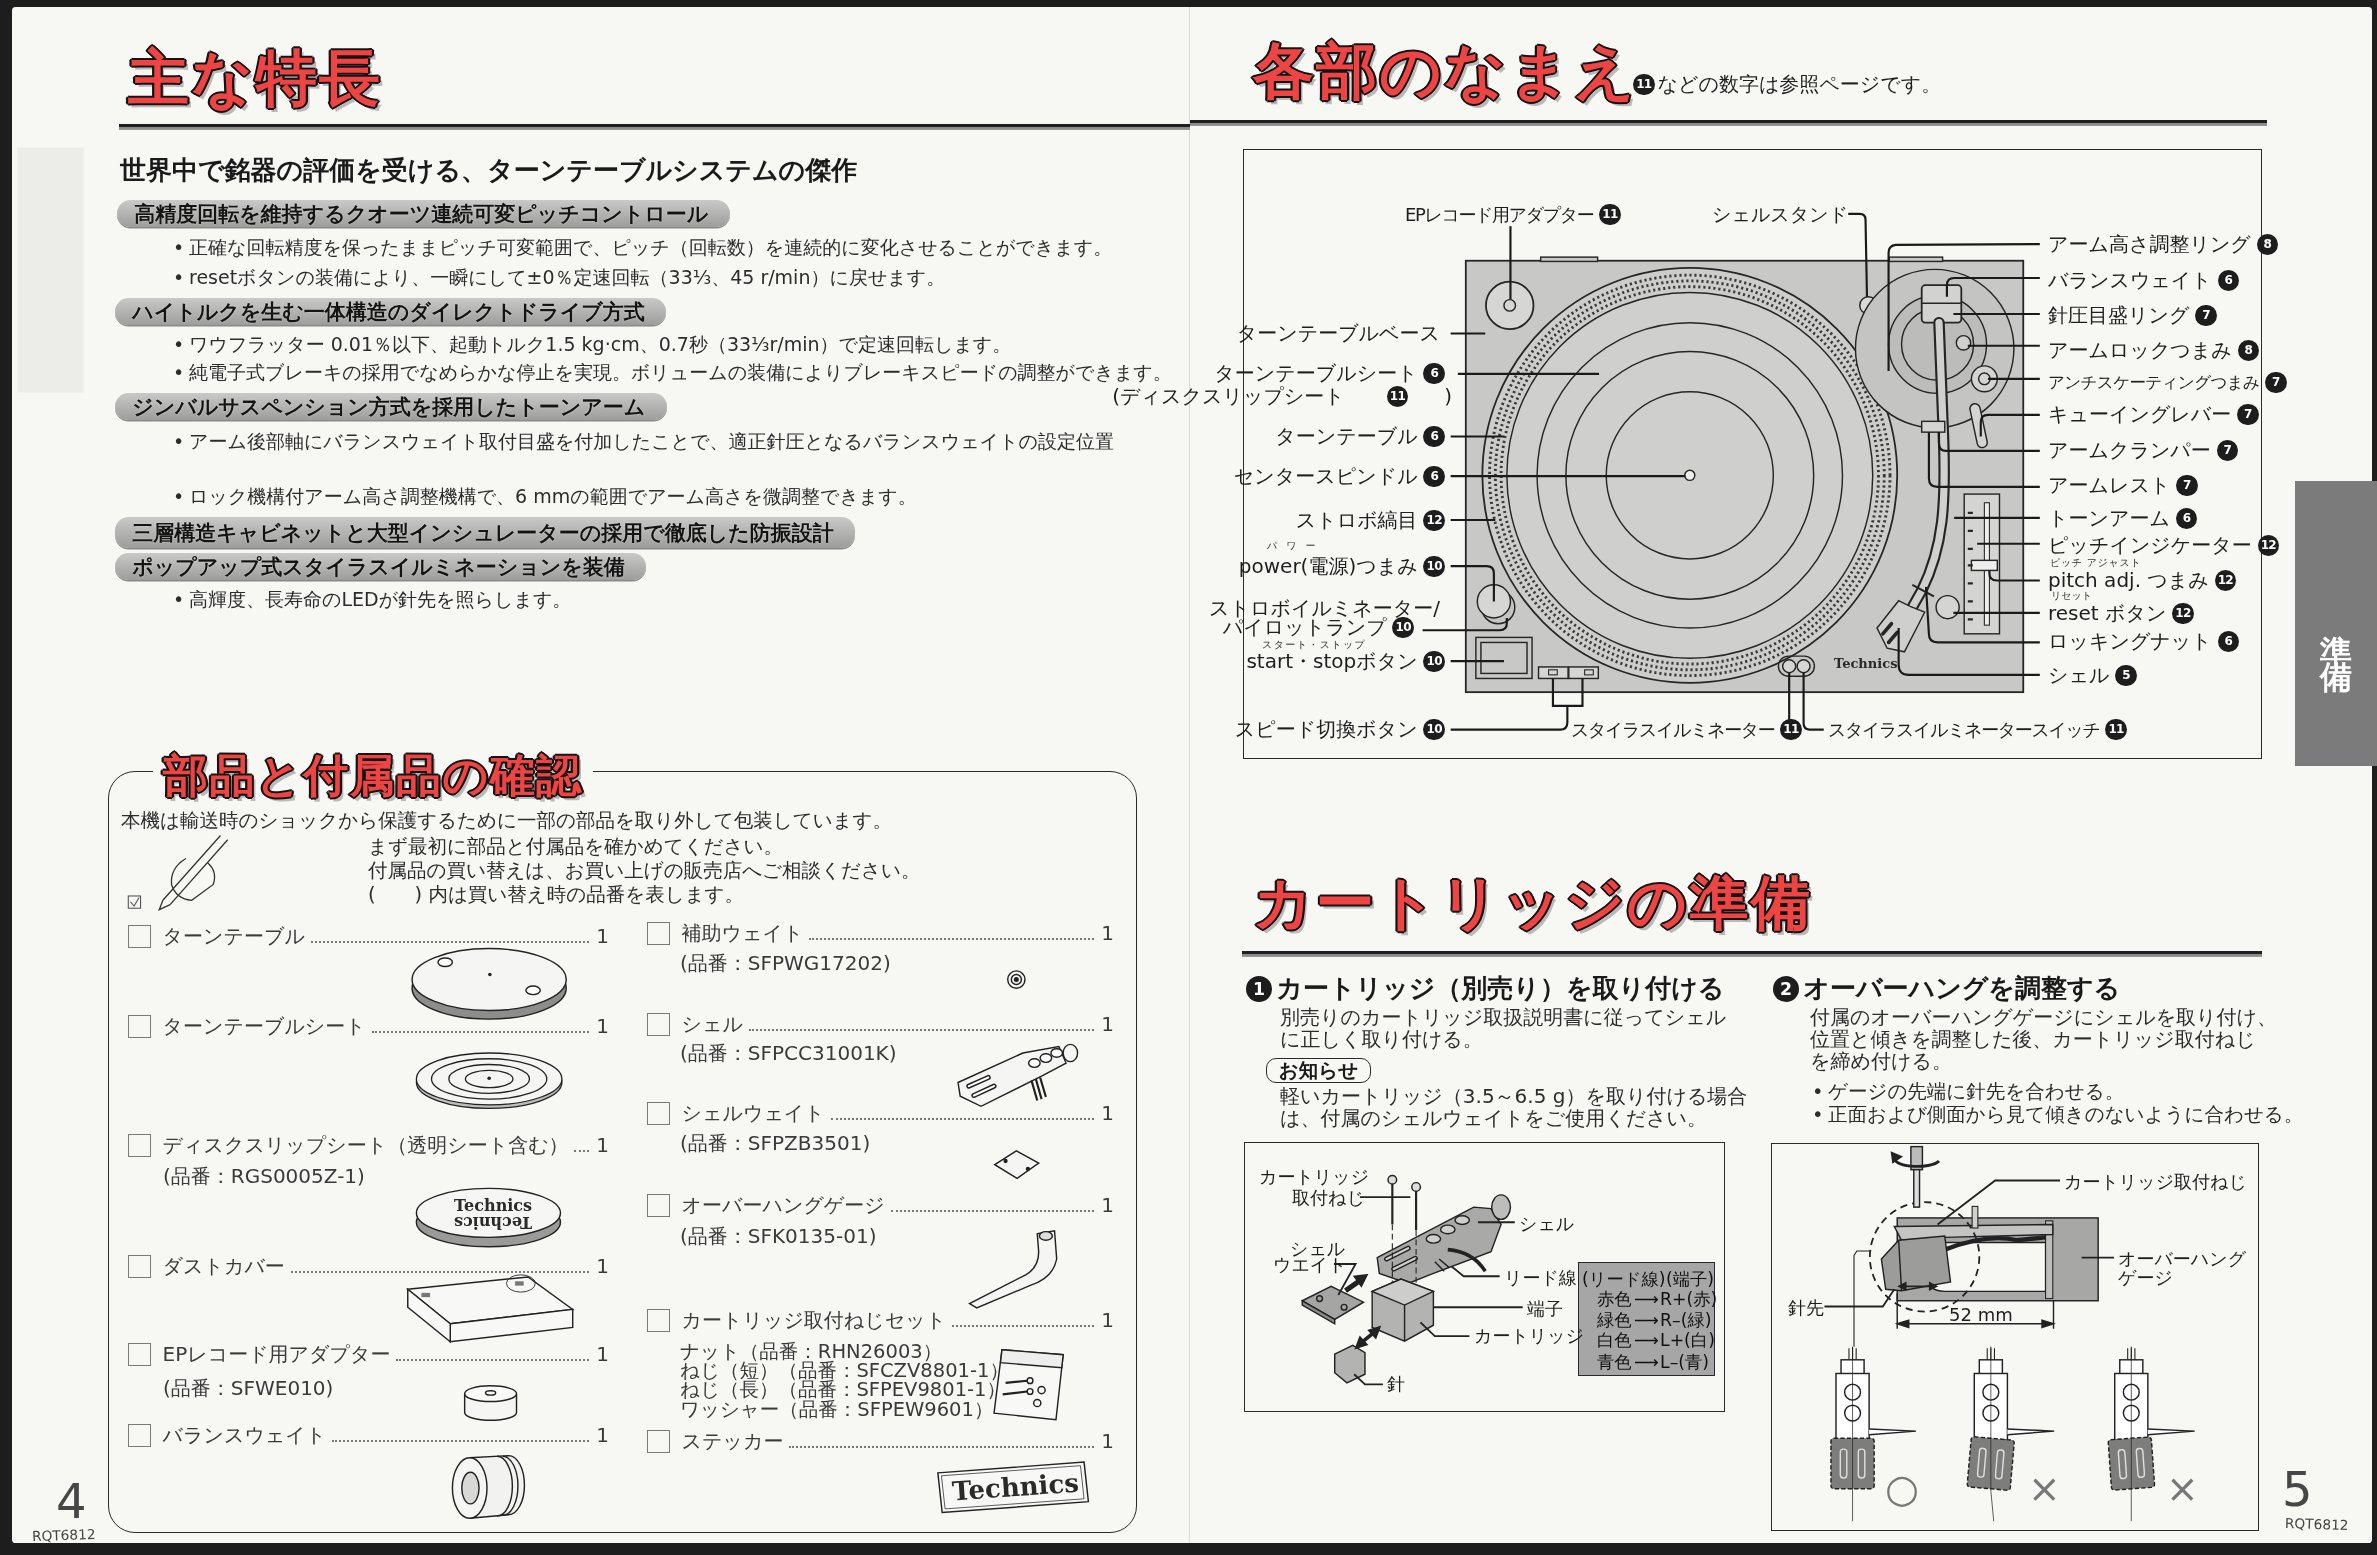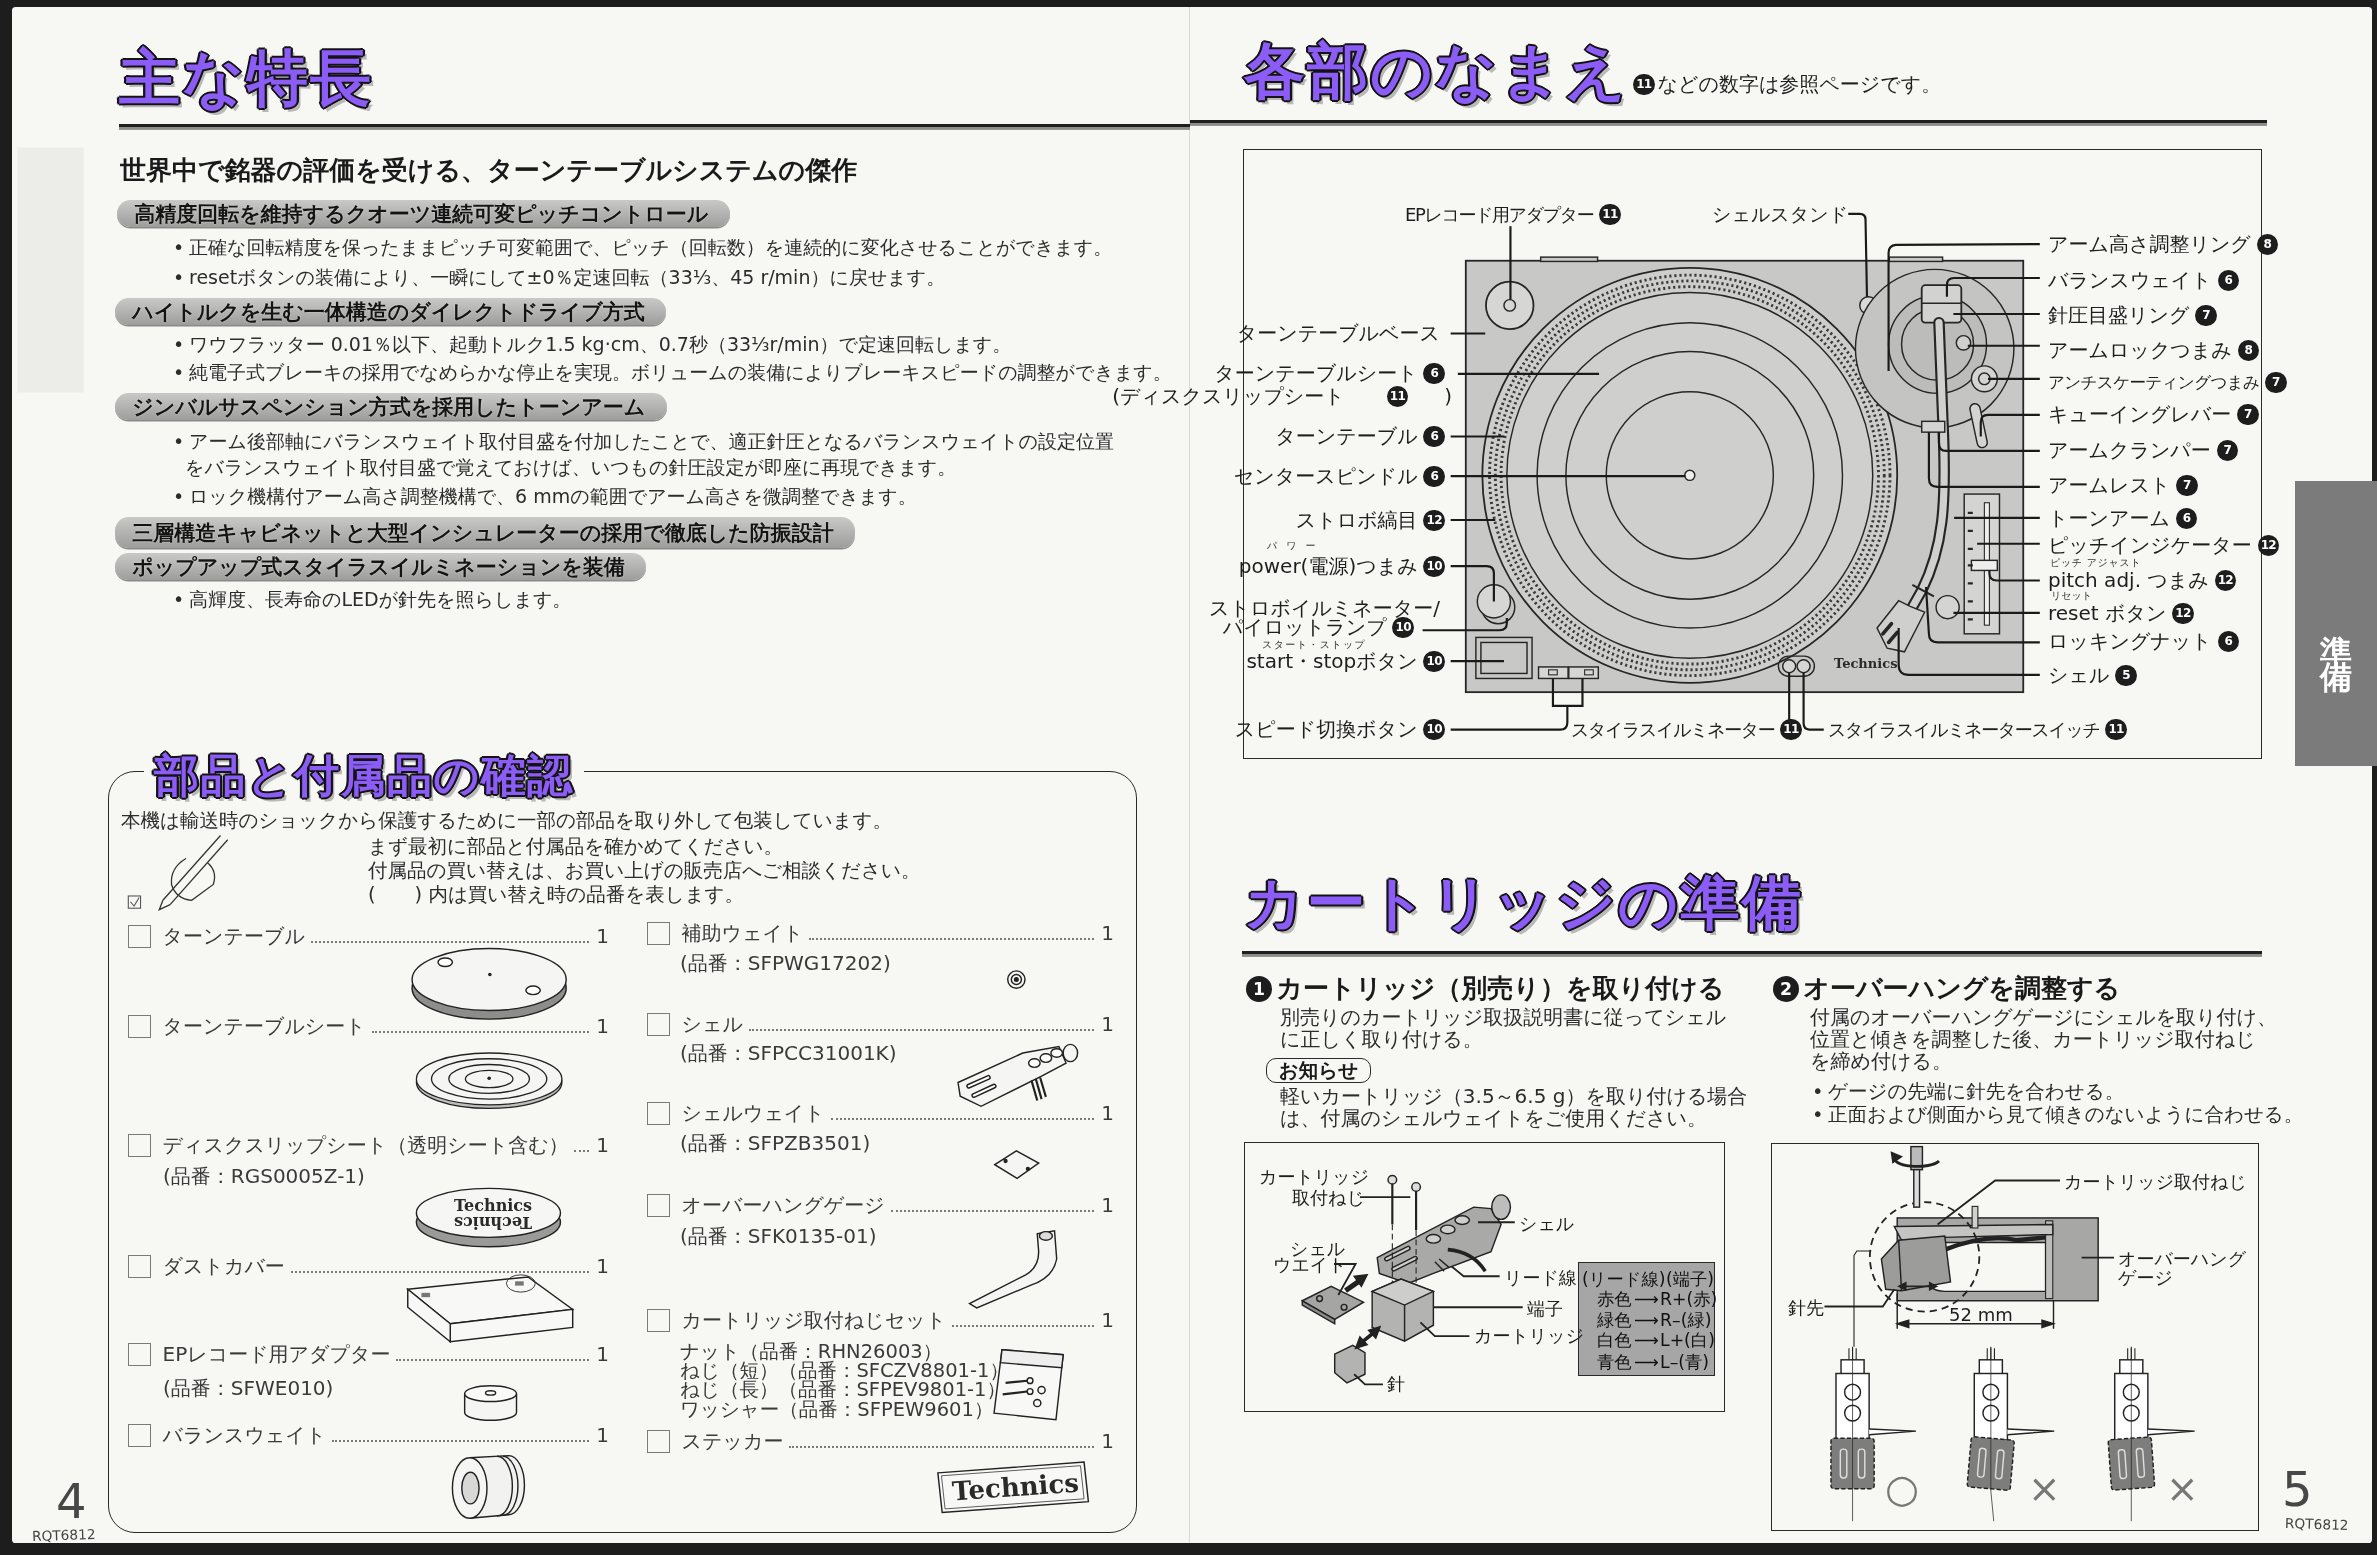--- a/index.html
+++ b/index.html
@@ -1,22 +1,22 @@
 <!DOCTYPE html>
 <html style="font-size:11.5px"><head>
 <meta charset="utf-8">
 <style>
 *{box-sizing:border-box;}
 html,body{margin:0;padding:0;background:#1c1c1c;}
 #page{position:relative;width:2377px;height:1555px;overflow:hidden;background:#1d1d1d;font-family:"DejaVu Sans","Liberation Sans",sans-serif;color:#262626;}
 .paper{position:absolute;left:11.5px;top:7.2px;width:2360px;height:1536px;background:#f7f7f4;border-radius:3.6px;}
 .fold{position:absolute;left:1189px;top:7.2px;width:1.4px;height:1536px;background:#d9d9d6;}
 .t{position:absolute;white-space:nowrap;line-height:1.15;}
-.title{position:absolute;white-space:nowrap;line-height:1.15;font-weight:bold;color:#8b5cf6;letter-spacing:2.2px;
-  text-shadow:-1.4px -1.4px 0 #141414,1.4px -1.4px 0 #141414,-1.4px 1.4px 0 #141414,1.4px 1.4px 0 #141414,0 -2.2px 0 #141414,0 2.2px 0 #141414,-2.2px 0 0 #141414,2.2px 0 0 #141414,3.6px 3.6px 0 #b9b9b9;}
+.title{position:absolute;white-space:nowrap;line-height:1.15;font-weight:bold;color:#ef4444;letter-spacing:2.2px;
+  text-shadow:-1.4px -1.4px 0 #141414,1.4px -1.4px 0 #141414,-1.4px 1.4px 0 #141414,1.4px 1.4px 0 #141414,0 -2.2px 0 #141414,0 2.2px 0 #141414,-2.2px 0 0 #141414,2.2px 0 0 #141414,3.6px 3.6px 0 #b9b9b9;margin-left:9px;}
 .rule{position:absolute;height:2.9px;background:#1f1f1f;box-shadow:0 2.9px 0 #8c8c8c;}
 .pill{position:absolute;display:inline-flex;align-items:center;border-radius:13.7px;padding:0 21.6px 0 17.3px;
   background:linear-gradient(#c9c9c7,#9d9d9b);box-shadow:0 1.4px 0 #8a8a88;font-size:21px;font-weight:bold;color:#141414;white-space:nowrap;text-shadow:0 0 1.4px #e8e8e8;}
 .bl{position:absolute;white-space:nowrap;font-size:19px;line-height:21.6px;color:#2c2c2c;padding-left:16px;}
 .bl.dot::before{content:"•";position:absolute;left:0;top:0;}
 .gfx{position:absolute;left:0;top:0;}
 .box{position:absolute;border:1.4px solid #2a2a2a;}
 .ref{display:inline-flex;align-items:center;justify-content:center;width:21.6px;height:21.6px;border-radius:50%;background:#1d1d1d;color:#fff;font-size:12px;font-weight:bold;margin-left:5.8px;letter-spacing:-0.7px;flex:none;}
 .ref.pre{margin-left:0;margin-right:2.9px;}
 .lab{position:absolute;display:flex;align-items:center;white-space:nowrap;font-size:20px;line-height:23px;color:#1e1e1e;}
@@ -352,21 +352,20 @@
   </svg>
 
   <div class="title" style="left:119px;top:43px;font-size:61px;">主な特長</div>
   <div class="t" style="left:120px;top:156px;font-size:26px;font-weight:bold;color:#1a1a1a;">世界中で銘器の評価を受ける、ターンテーブルシステムの傑作</div>
 
   <div class="bl dot" style="left:173px;top:237px;">正確な回転精度を保ったままピッチ可変範囲で、ピッチ（回転数）を連続的に変化させることができます。</div>
   <div class="bl dot" style="left:173px;top:267px;">resetボタンの装備により、一瞬にして±0％定速回転（33⅓、45 r/min）に戻せます。</div>
   <div class="bl dot" style="left:173px;top:334px;">ワウフラッター 0.01％以下、起動トルク1.5 kg·cm、0.7秒（33⅓r/min）で定速回転します。</div>
   <div class="bl dot" style="left:173px;top:362px;">純電子式ブレーキの採用でなめらかな停止を実現。ボリュームの装備によりブレーキスピードの調整ができます。</div>
   <div class="bl dot" style="left:173px;top:431px;">アーム後部軸にバランスウェイト取付目盛を付加したことで、適正針圧となるバランスウェイトの設定位置</div>
-  <div class="bl" style="left:169px;top:457px;">をバランスウェイト取付目盛で覚えておけば、いつもの針圧設定が即座に再現できます。</div>
   <div class="bl dot" style="left:173px;top:486px;">ロック機構付アーム高さ調整機構で、6 mmの範囲でアーム高さを微調整できます。</div>
   <div class="bl dot" style="left:173px;top:589px;">高輝度、長寿命のLEDが針先を照らします。</div>
 
   <div class="title" style="left:144px;top:750px;font-size:45px;background:#f7f7f4;padding:0 10px;letter-spacing:1.4px;">部品と付属品の確認</div>
   <div class="t" style="left:121px;top:810px;font-size:19.5px;color:#2c2c2c;">本機は輸送時のショックから保護するために一部の部品を取り外して包装しています。</div>
   <div class="t" style="left:368px;top:836px;font-size:19.5px;color:#2c2c2c;">まず最初に部品と付属品を確かめてください。</div>
   <div class="t" style="left:368px;top:860px;font-size:19.5px;color:#2c2c2c;">付属品の買い替えは、お買い上げの販売店へご相談ください。</div>
   <div class="t" style="left:368px;top:884px;font-size:19.5px;color:#2c2c2c;">(　　) 内は買い替え時の品番を表します。</div>
 
   <div class="row" style="left:128px;top:924px;width:481px;">

